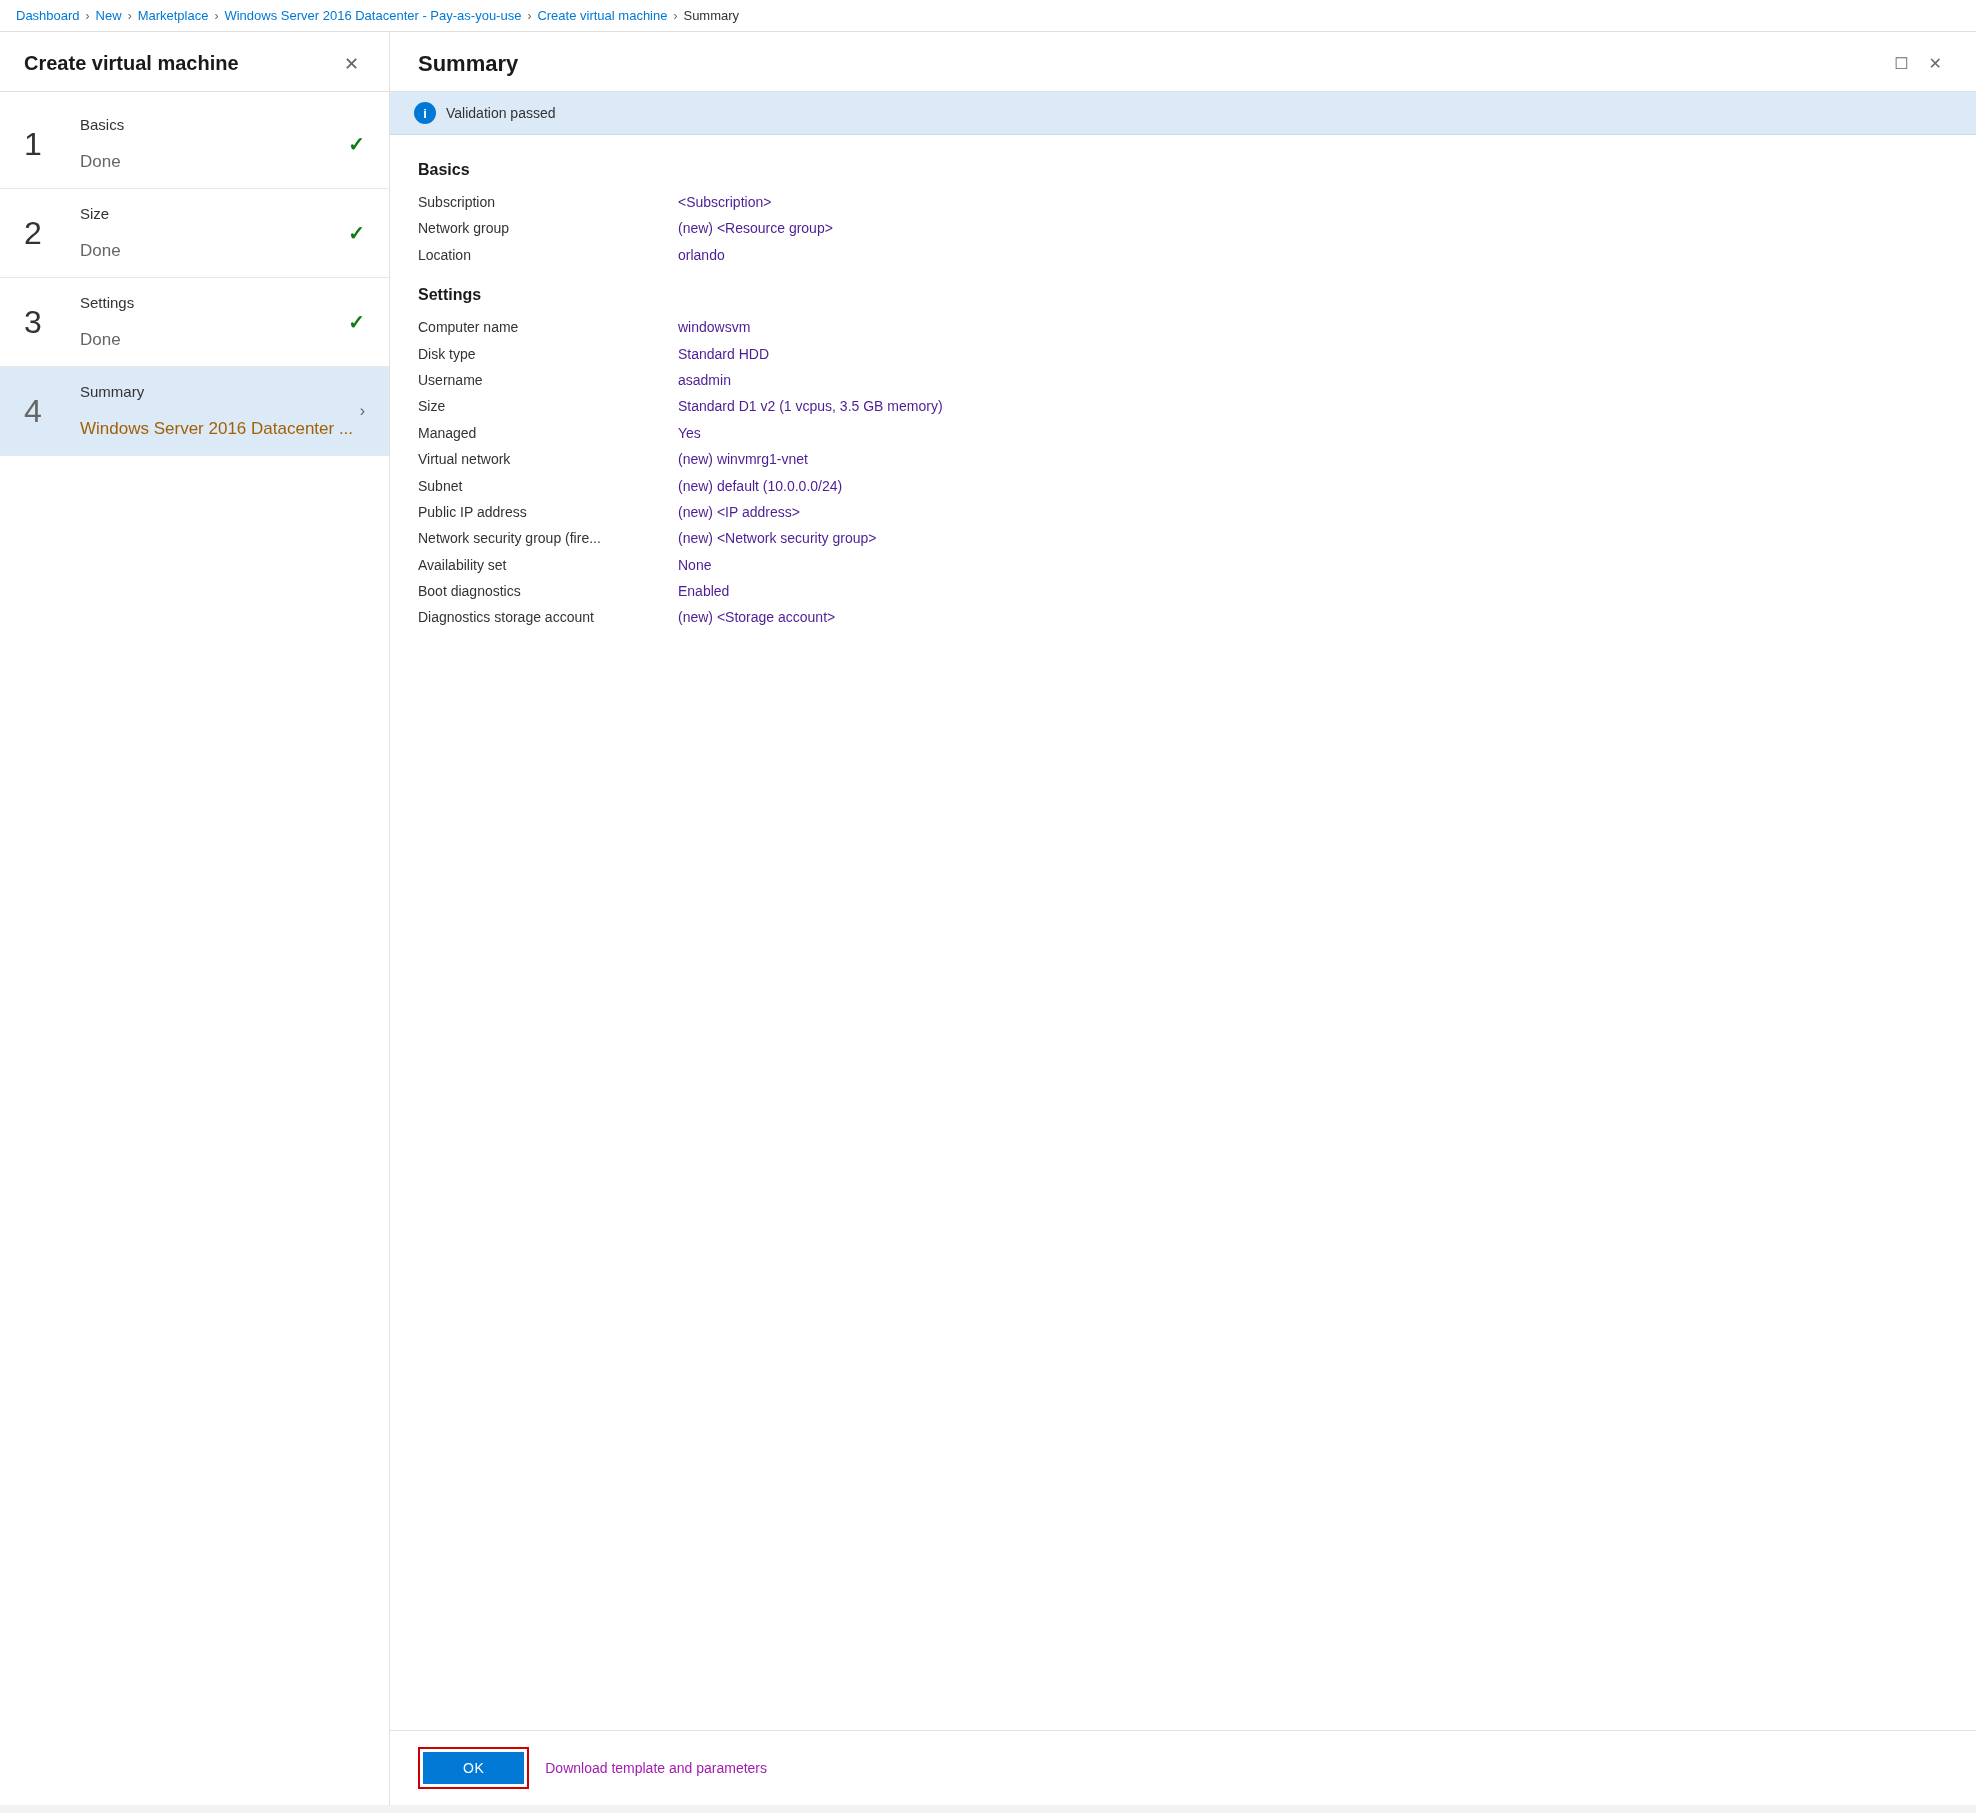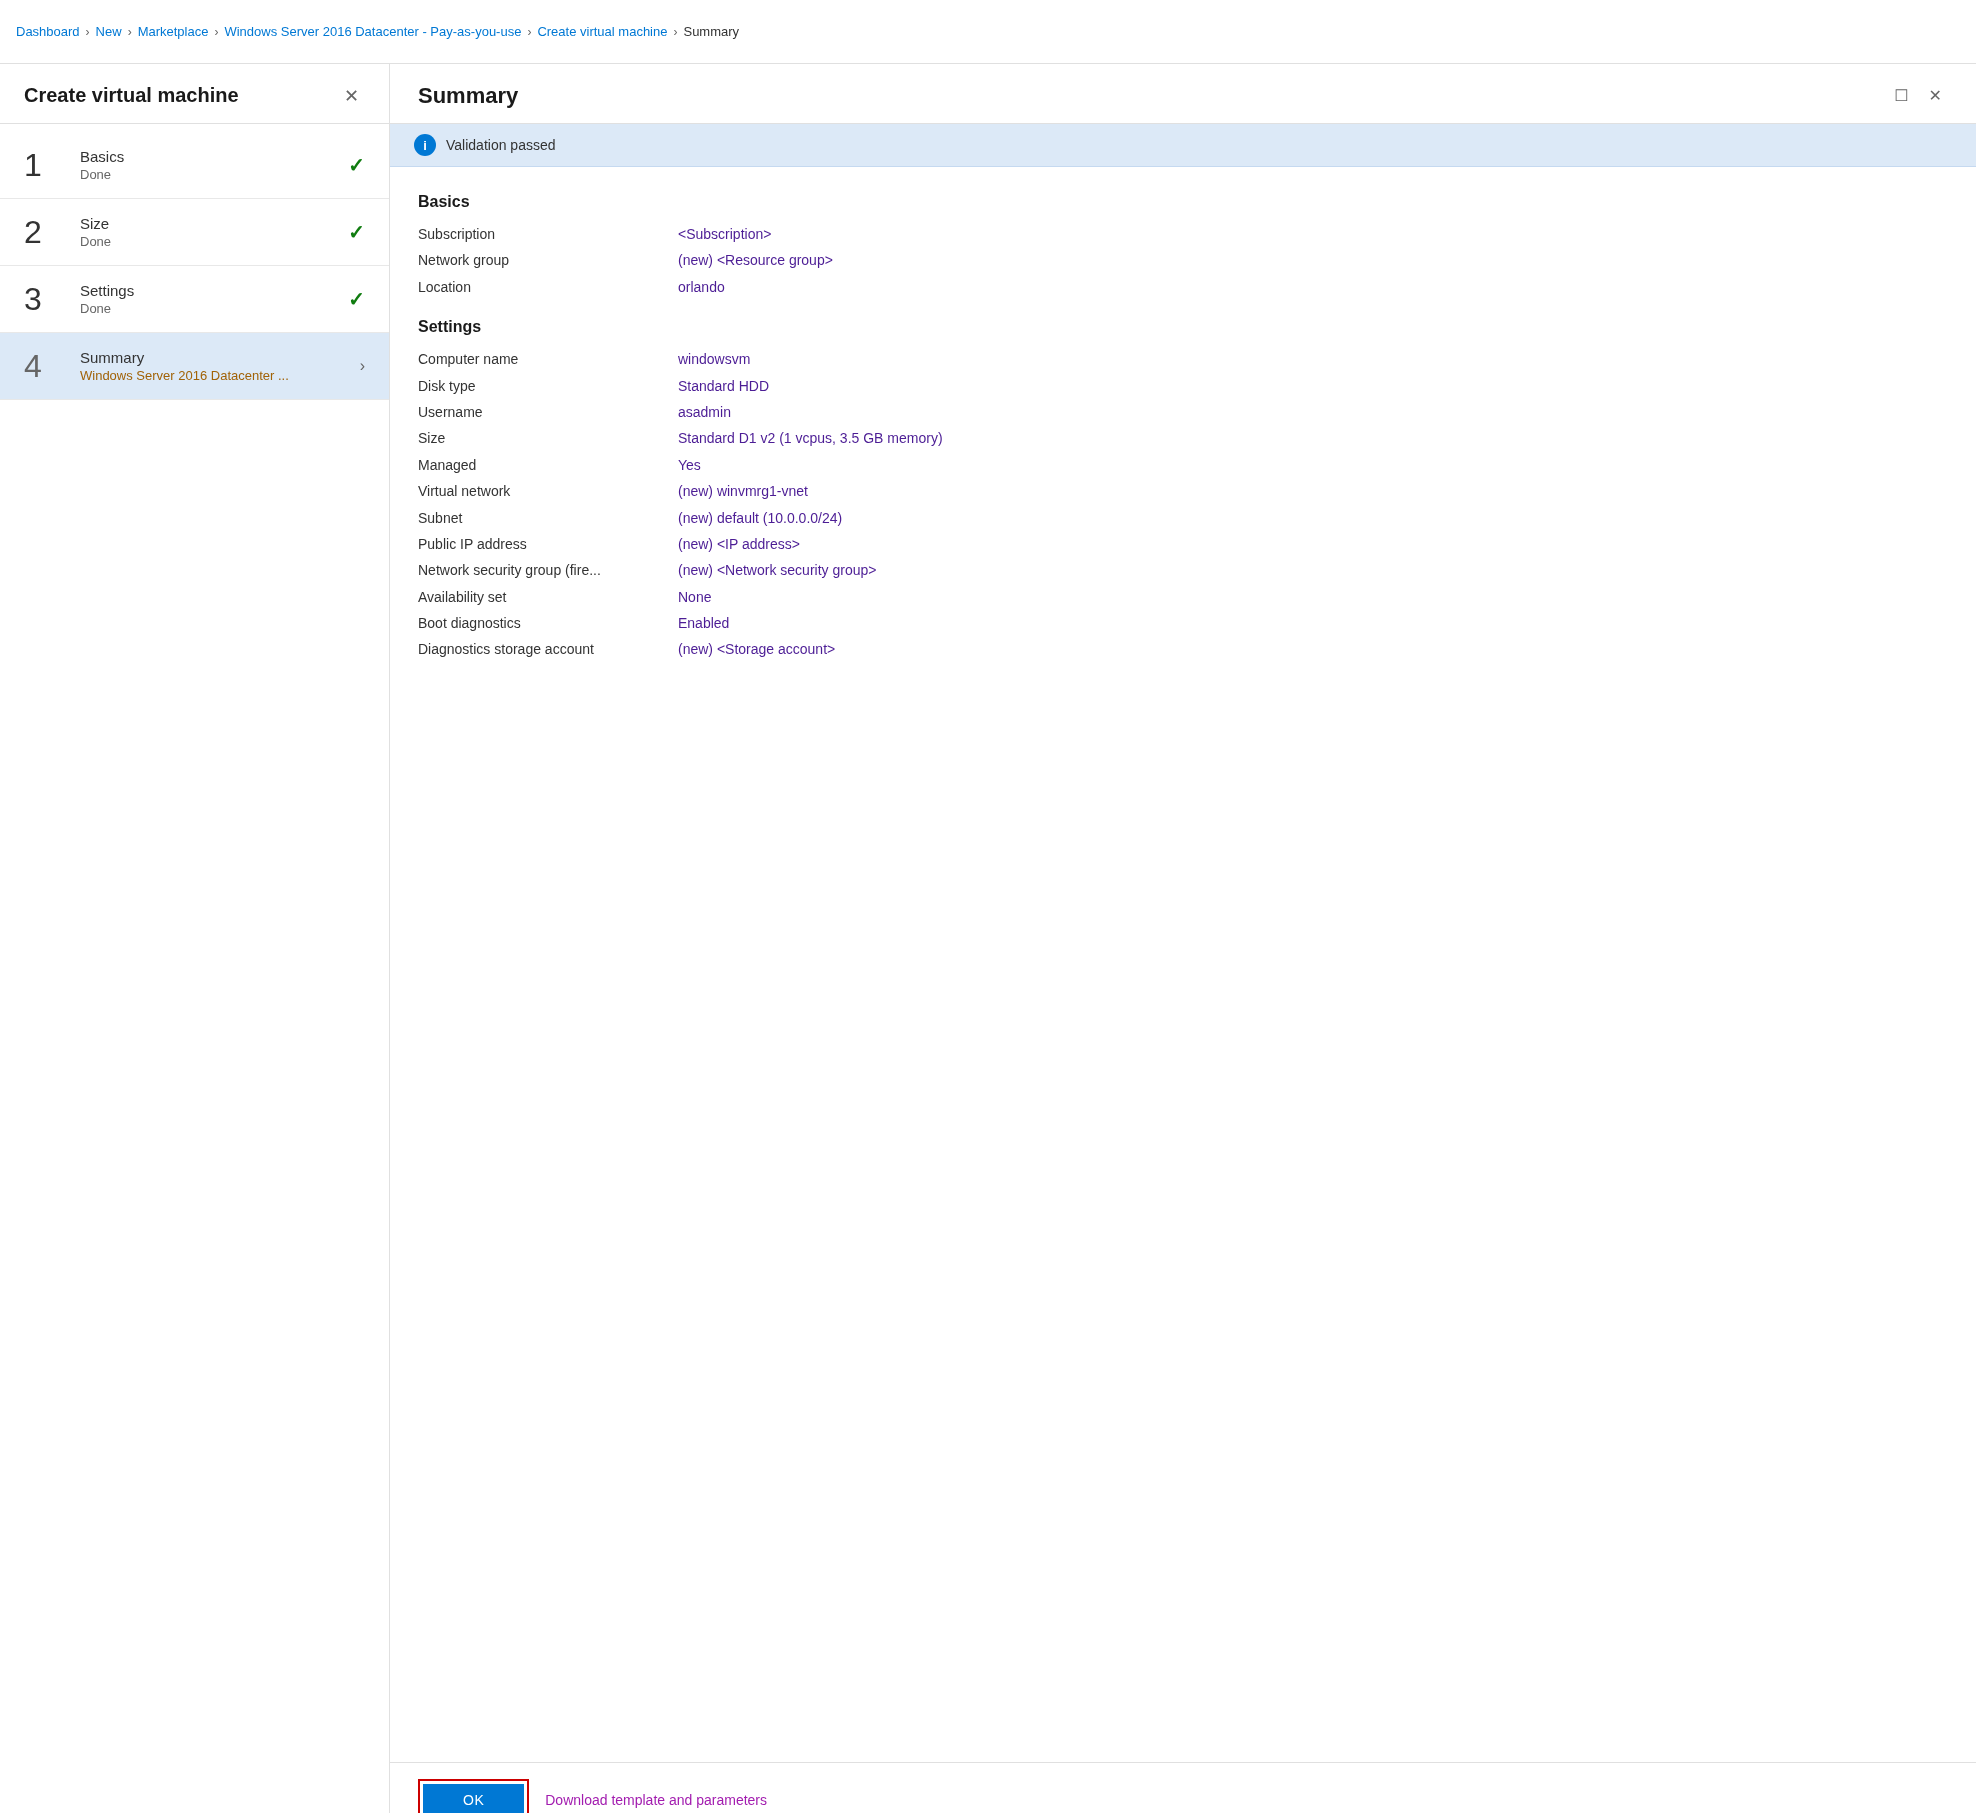--- a/index.html
+++ b/index.html
@@ -7,21 +7,21 @@
       font-family: 'Segoe UI', Arial, sans-serif;
       font-size: 14px;
       background: #f2f2f2;
       color: #333;
     }
 
     
     .breadcrumb {
       display: flex;
       align-items: center;
-      padding: 24px 16px;
+      padding: 8px 16px;
       font-size: 13px;
       color: #0078d4;
       background: #fff;
       border-bottom: 1px solid #e0e0e0;
       gap: 4px;
     }
     .breadcrumb a {
       color: #0078d4;
       text-decoration: none;
       cursor: pointer;
@@ -114,23 +114,23 @@
       margin-left: 8px;
     }
 
     .step-name {
       font-size: 15px;
       color: #333;
       font-weight: 400;
     }
 
     .step-status {
-      font-size: 13px;
-      color: #666;
-      margin-top: 2px;
+      font-size: 17px;
+      color: #666;
+      margin-top: 19px;
     }
 
     .step-item.active .step-status {
       color: #a16207;
     }
 
     .step-check {
       color: #107c10;
       font-size: 20px;
       font-weight: bold;

